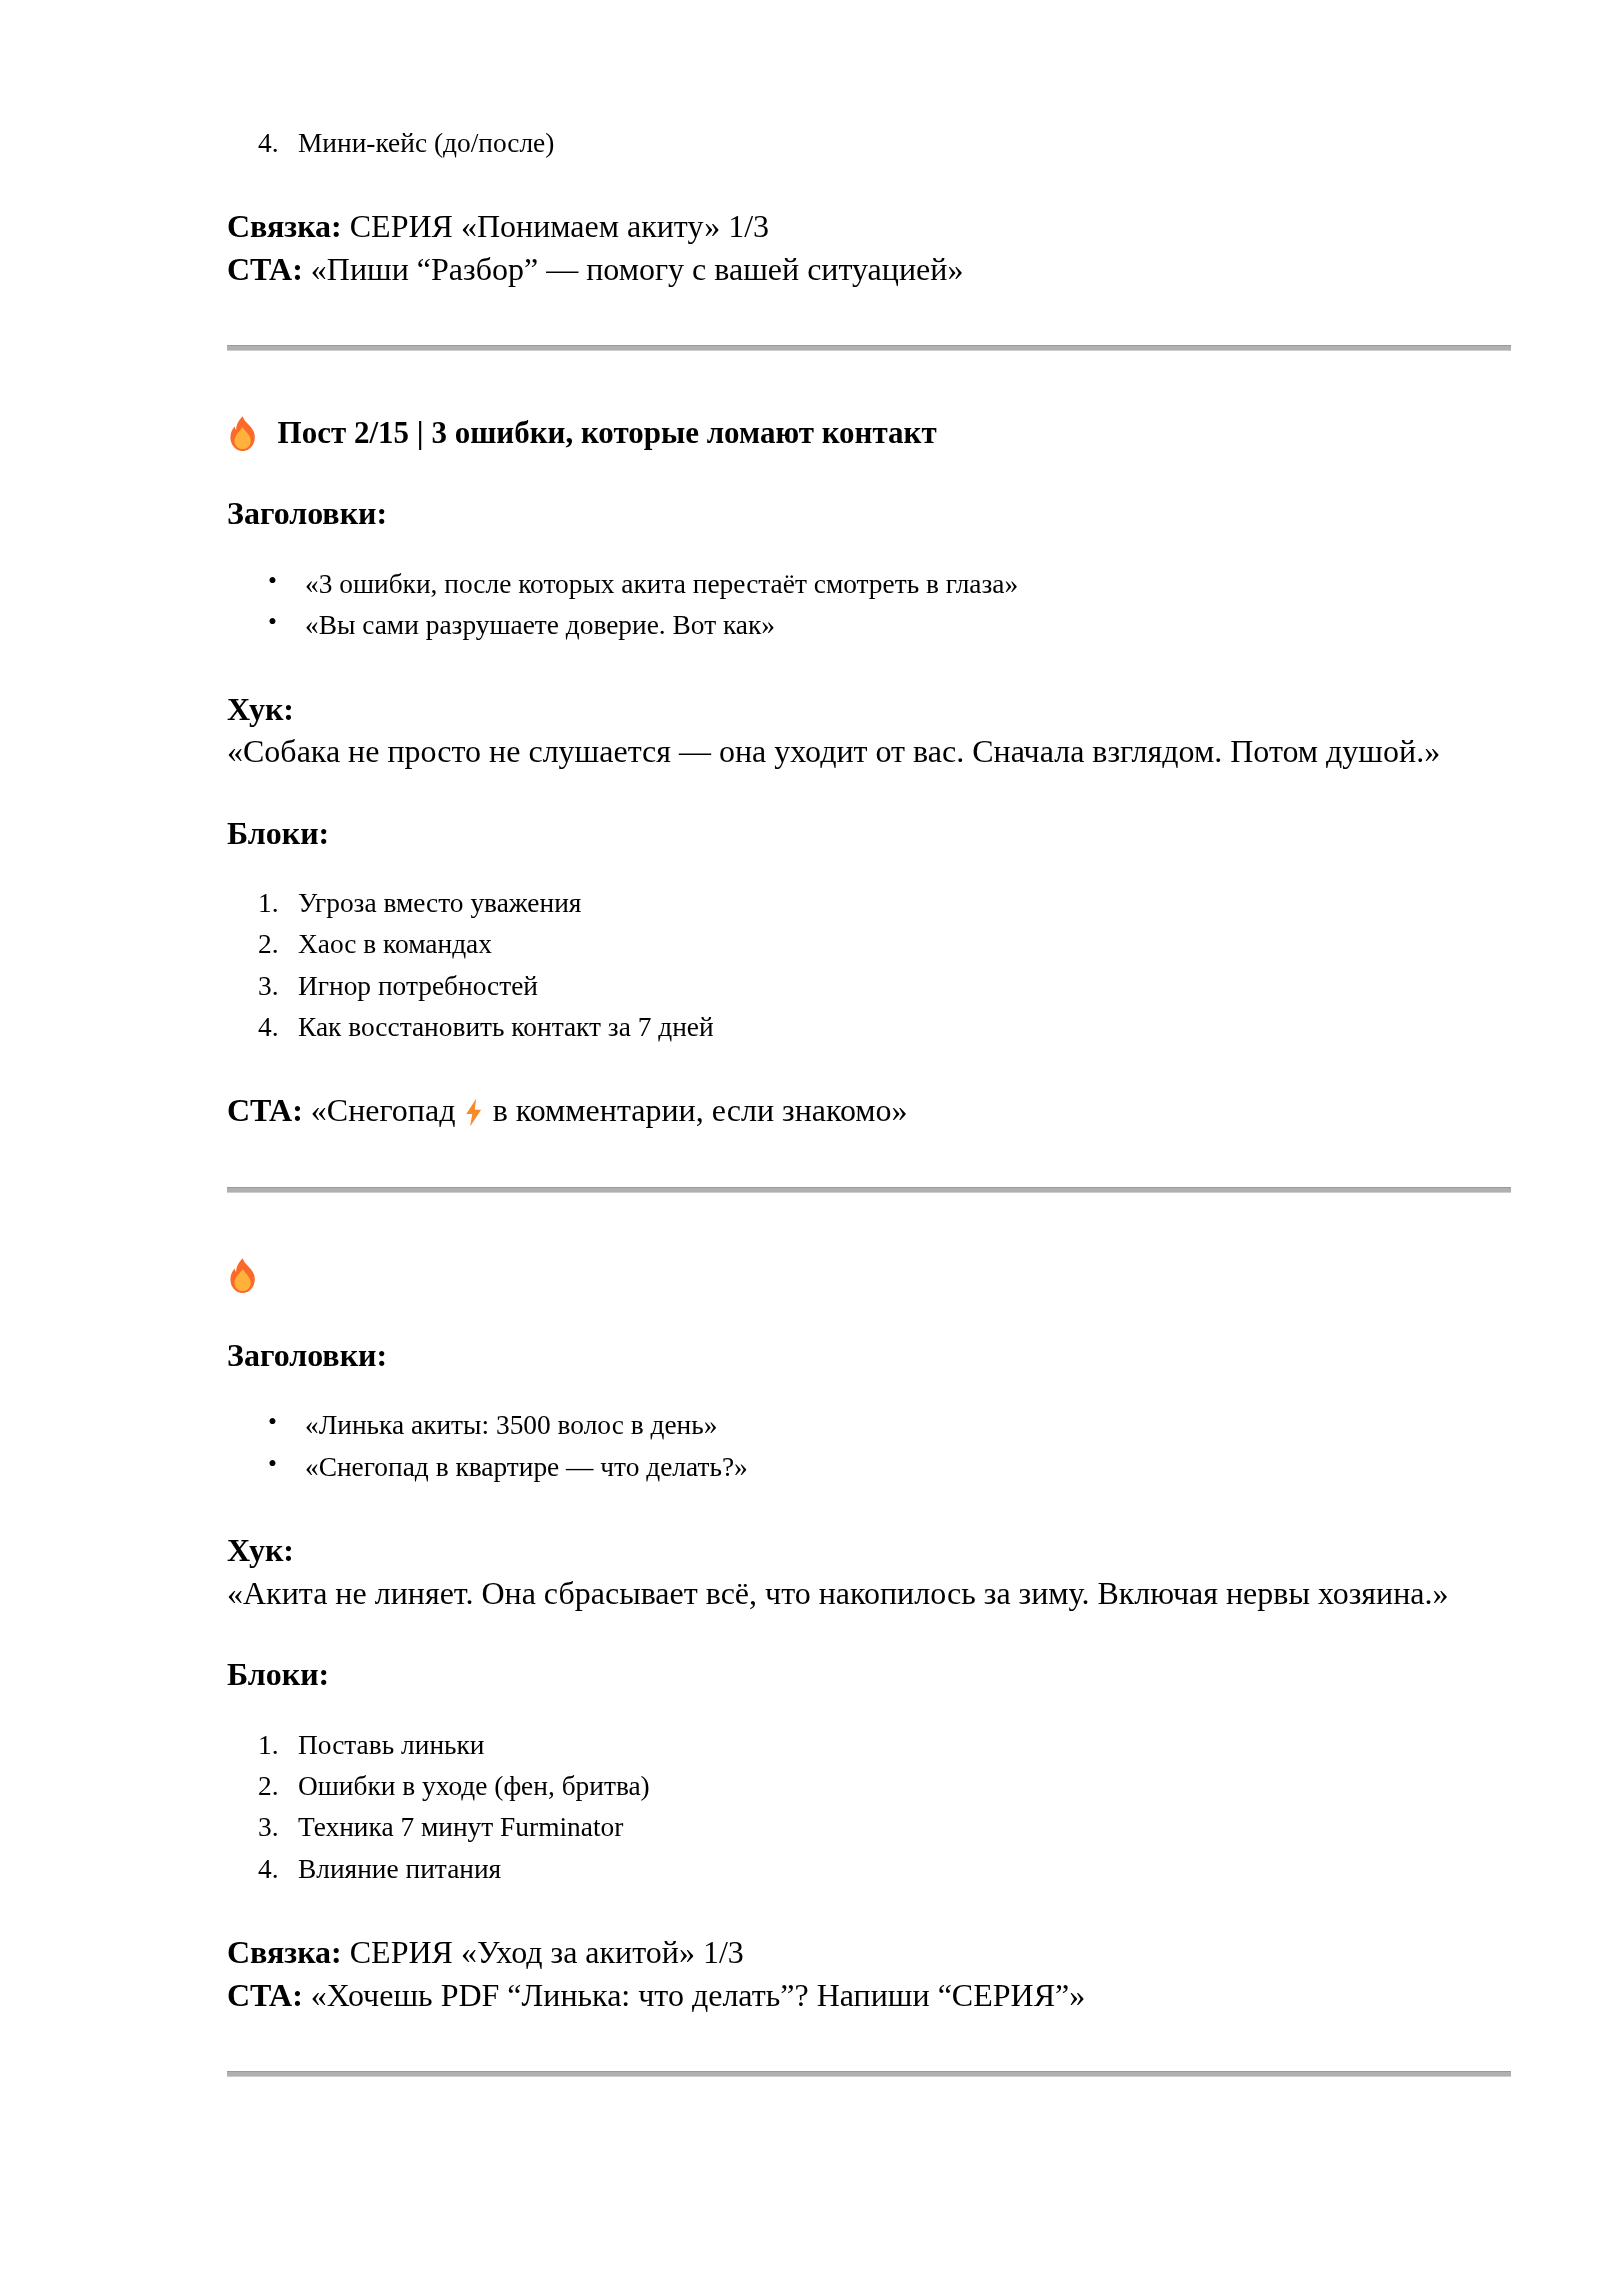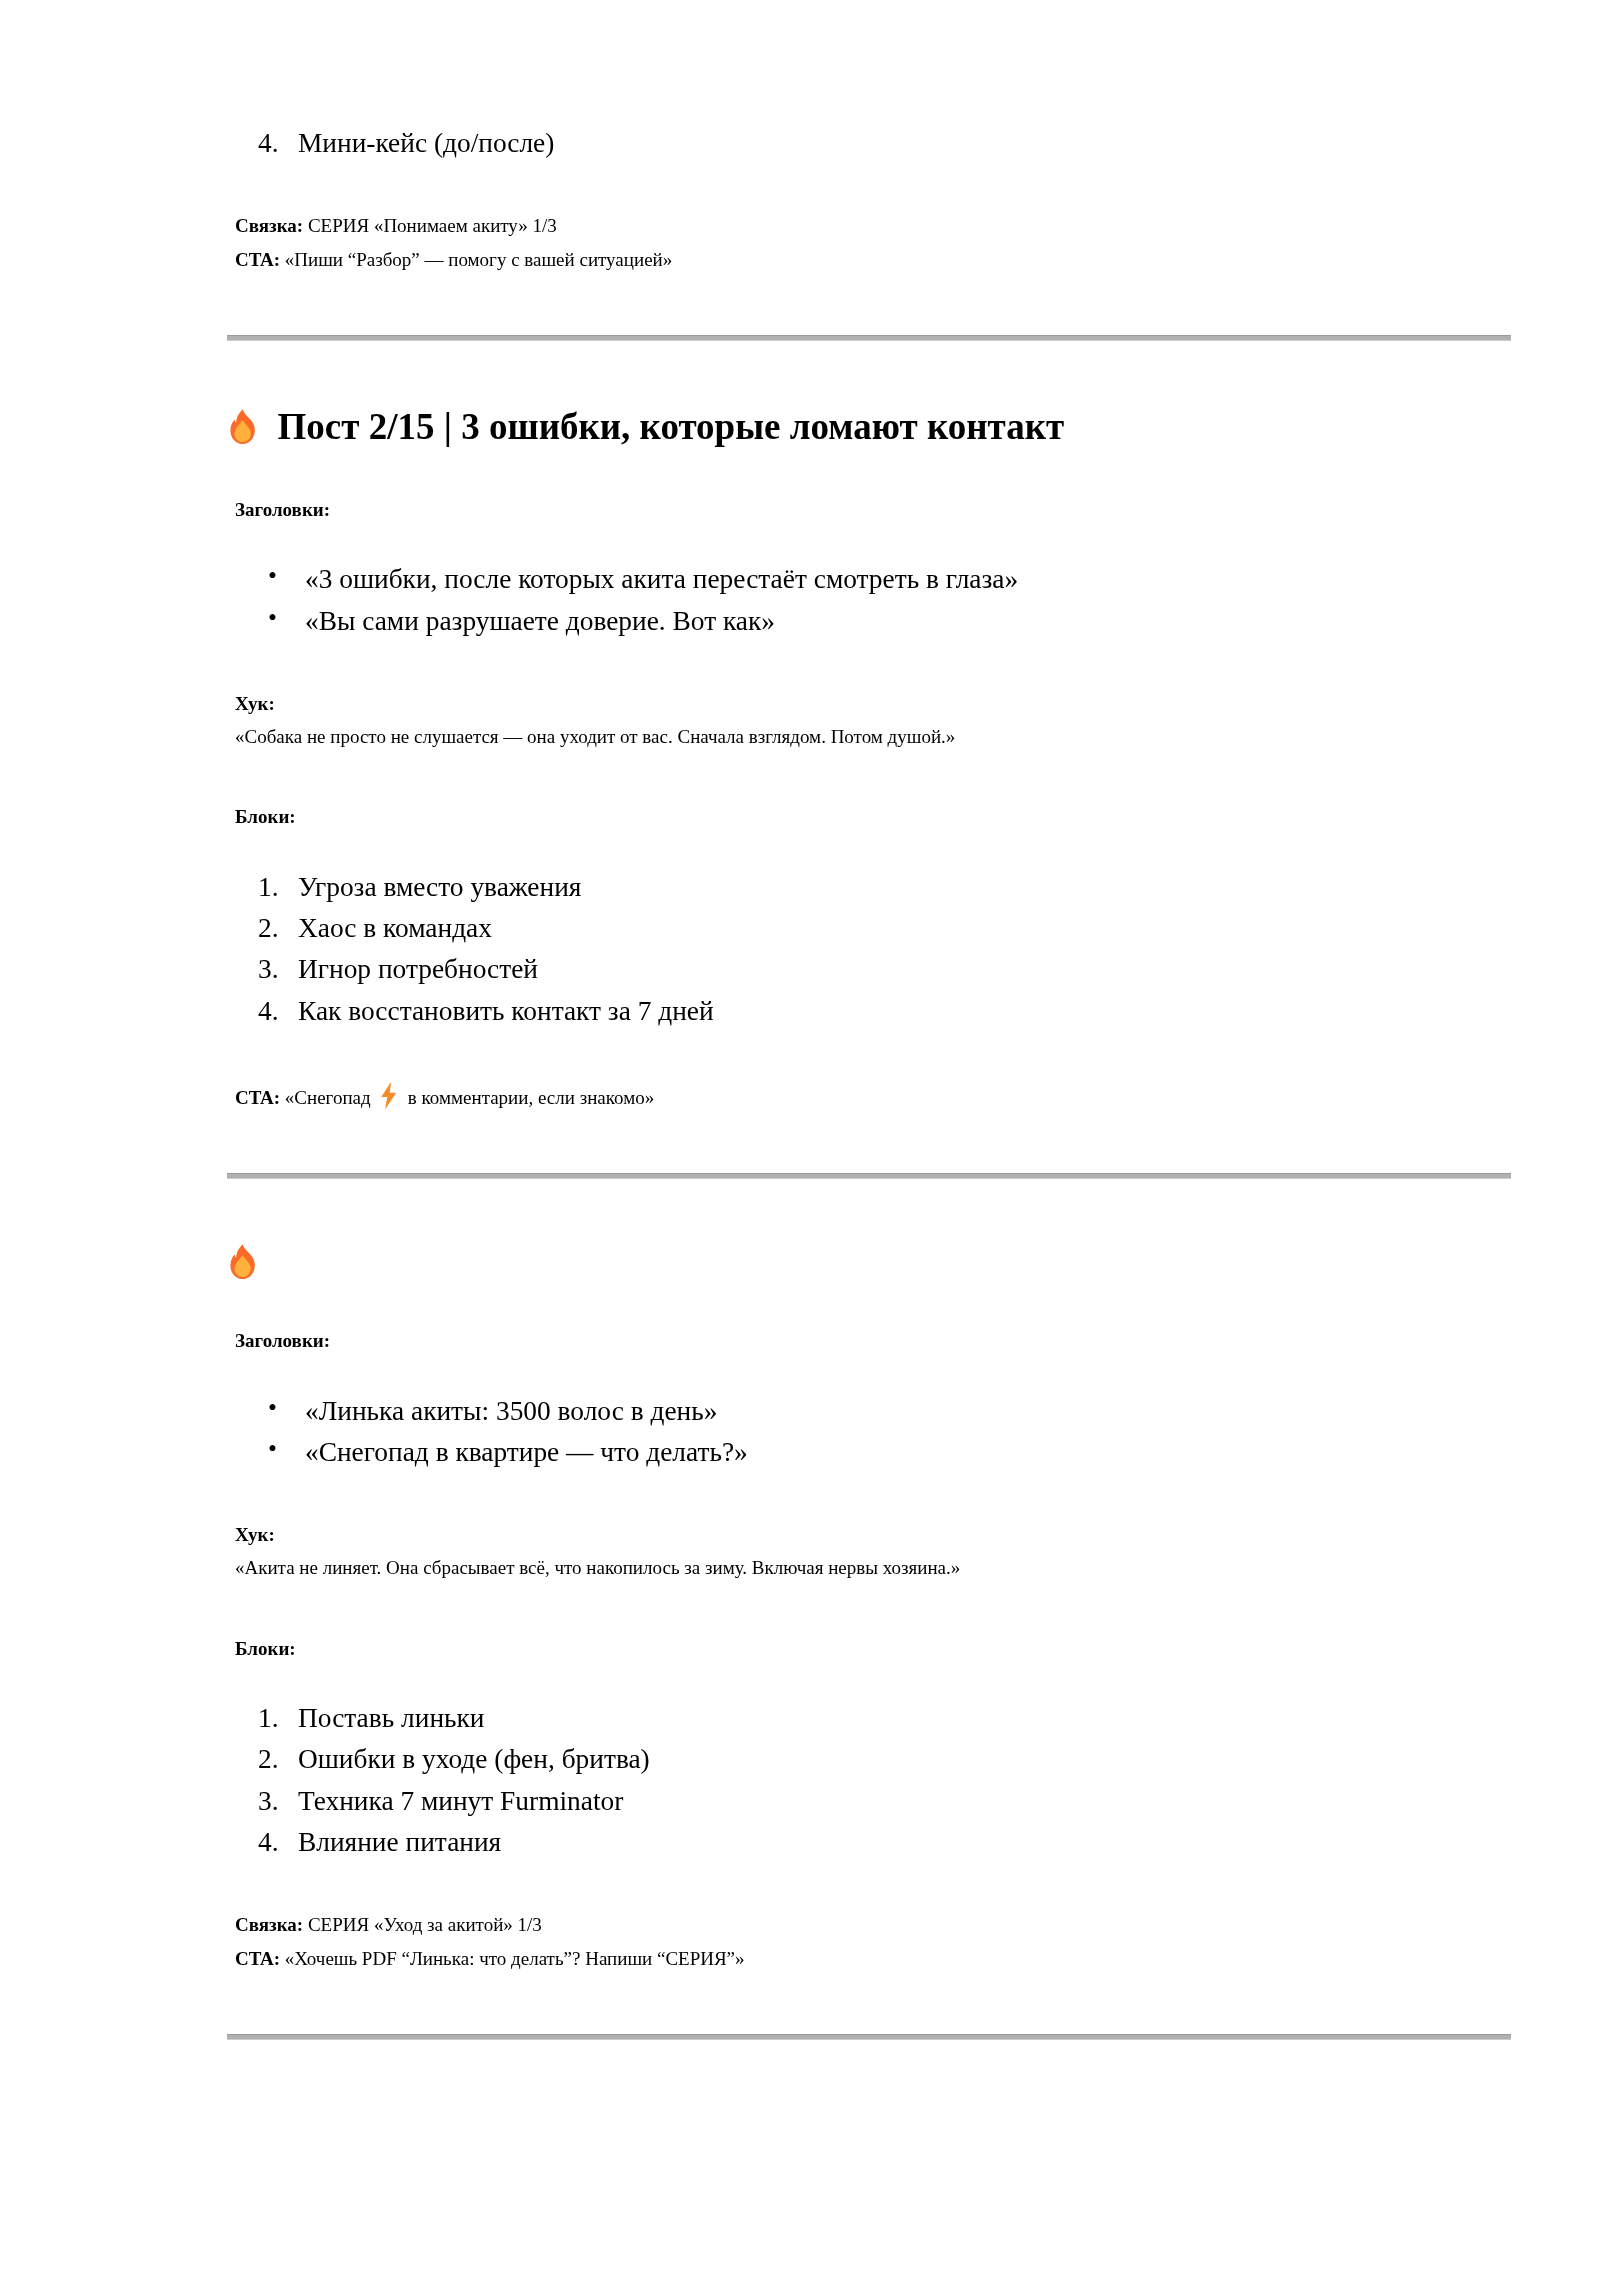--- a/index.html
+++ b/index.html
@@ -24,23 +24,23 @@
   }
   .content {
     position: absolute;
     left: 227px;
     top: 0;
     width: 1284px;
   }
 
   
   .para {
-    font-size: 19px;
+    font-size: 32px;
     line-height: 1.33;
-    margin: 8px;
+    margin: 0;
   }
   .label {
     font-weight: bold;
   }
 
   
   ol.num-list {
     margin: 0;
     padding: 0;
     list-style: none;
@@ -88,21 +88,21 @@
     border-top: 1px solid #9a9a9a;
     border-bottom: 1px solid #cdcdcd;
     box-sizing: border-box;
     width: 1284px;
   }
 
   
   .post-heading {
     display: flex;
     align-items: center;
-    font-size: 37px;
+    font-size: 31px;
     font-weight: bold;
     line-height: 1.25;
   }
   .post-heading .flame {
     flex: 0 0 auto;
     width: 31px;
     height: 39px;
     margin-right: 19.6px;
     position: relative;
     top: 1px;

